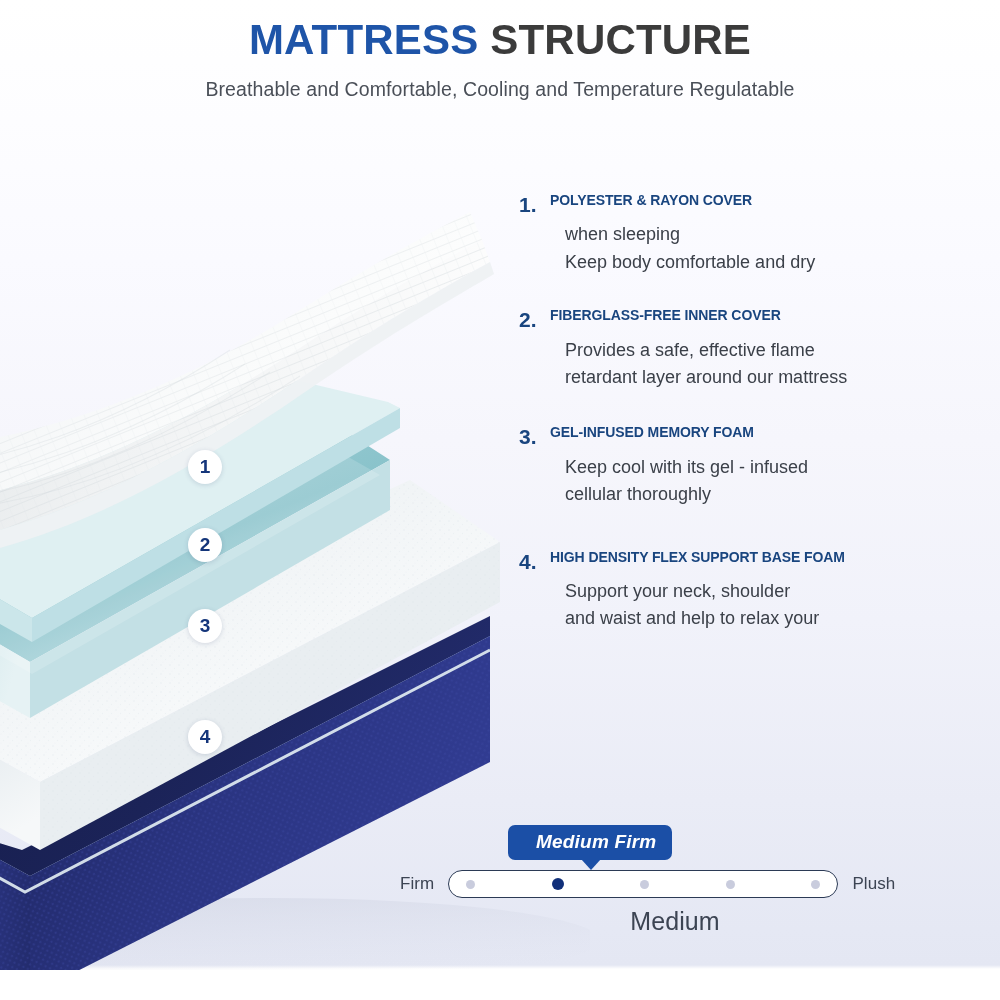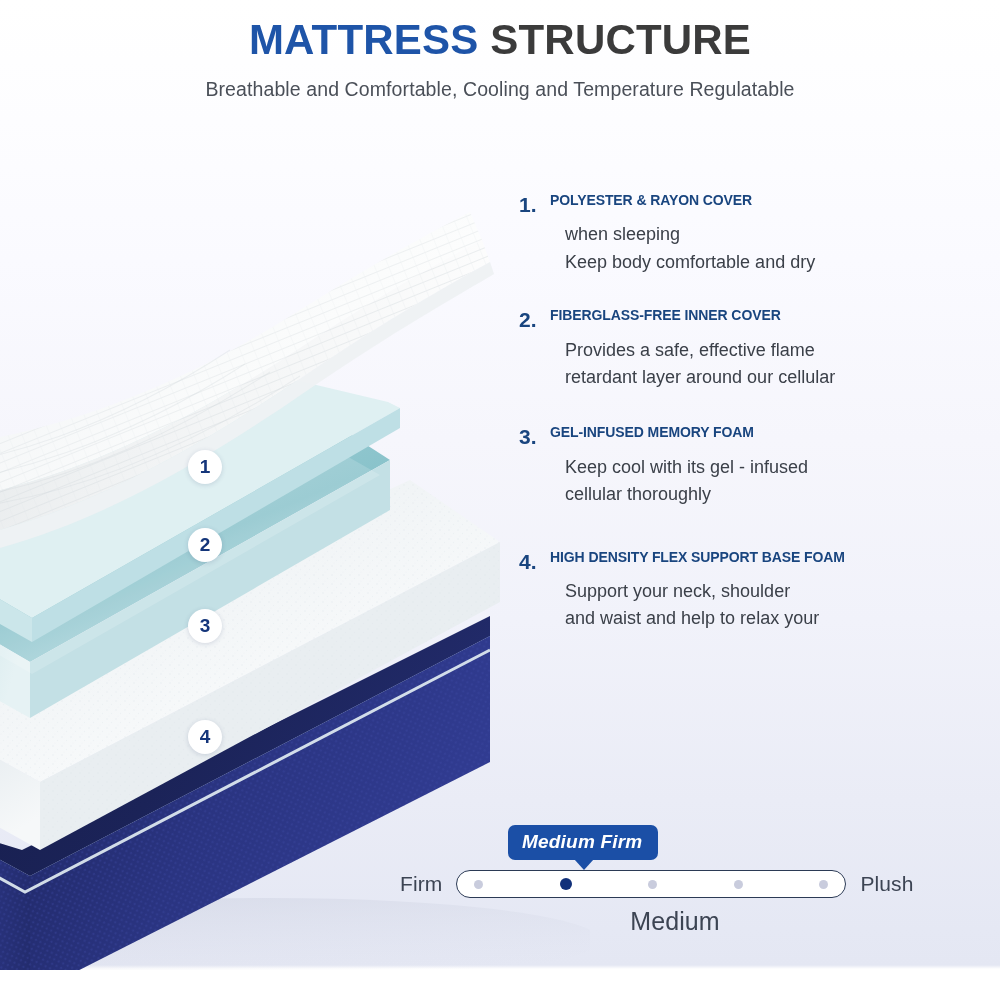--- a/index.html
+++ b/index.html
@@ -144,21 +144,21 @@
   }
   .fm-badge {
     position: absolute;
     left: 108px;
     top: 0px;
     background: #1b4fa6;
     color: #ffffff;
     font-size: 19px;
     font-style: italic;
     font-weight: bold;
-    padding: 6px 16px 7px 14px;
+    padding: 6px 16px 7px 28px;
     border-radius: 7px;
     letter-spacing: 0.2px;
     white-space: nowrap;
   }
   .fm-badge::after {
     content: "";
     position: absolute;
     left: 50%;
     margin-left: -9px;
     bottom: -10px;
@@ -170,21 +170,21 @@
   }
   .scale-row {
     position: absolute;
     top: 45px;
     left: 0;
     width: 560px;
     display: flex;
     align-items: center;
   }
   .scale-end {
-    font-size: 21px;
+    font-size: 17px;
     color: #3c4453;
     font-weight: 400;
     letter-spacing: 0.1px;
   }
   #label-firm { margin-right: 14px; }
   #label-plush { margin-left: 14px; }
   .track {
     position: relative;
     width: 390px;
     height: 28px;
@@ -399,21 +399,21 @@
       </div>
     </div>
 
     <div class="feature" id="feature-2">
       <div class="feature-head">
         <span class="f-num">2.</span>
         <span class="f-title">FIBERGLASS-FREE INNER COVER</span>
       </div>
       <div class="f-desc">
         <div>Provides a safe, effective flame</div>
-        <div>retardant layer around our cellular</div>
+        <div>retardant layer around our mattress</div>
       </div>
     </div>
 
     <div class="feature" id="feature-3">
       <div class="feature-head">
         <span class="f-num">3.</span>
         <span class="f-title">GEL-INFUSED MEMORY FOAM</span>
       </div>
       <div class="f-desc">
         <div>Keep cool with its gel - infused</div>

